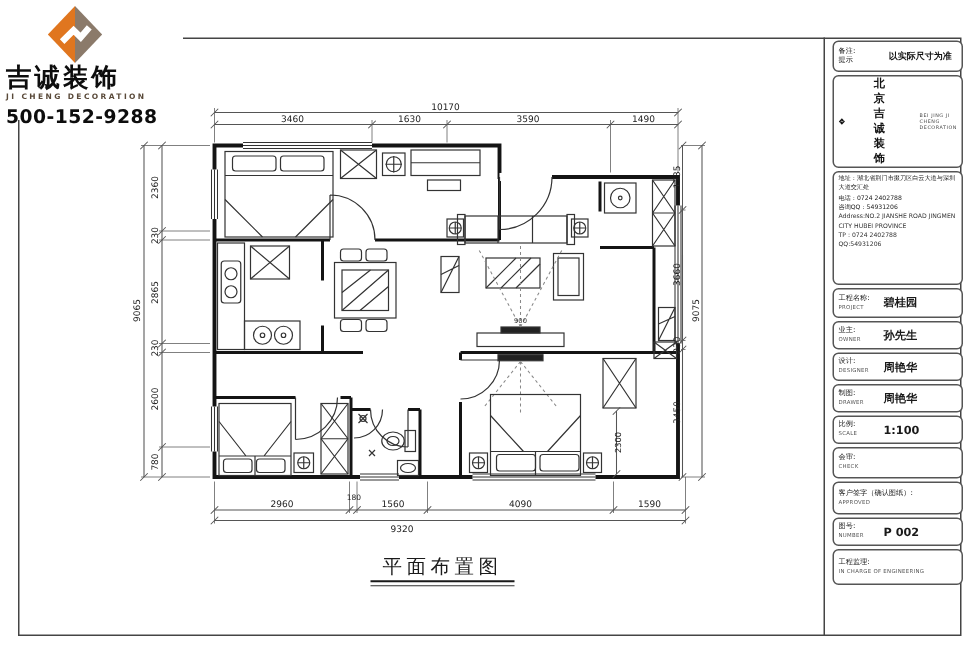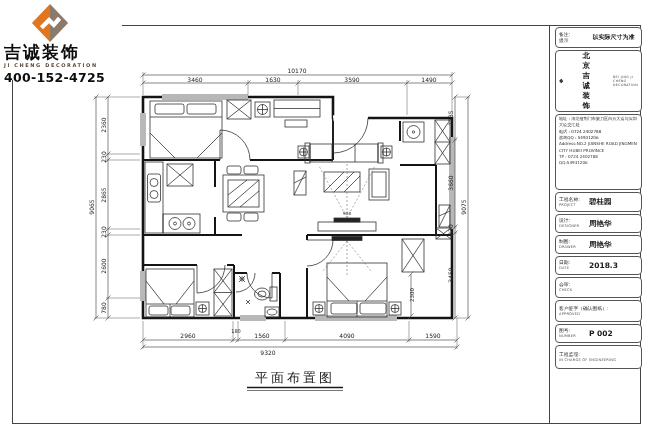--- a/index.html
+++ b/index.html
@@ -38,21 +38,21 @@
   <div class="tb-sep"></div>
 
   <div class="logo-block">
     <svg class="logo-mark" width="40" height="42" viewBox="0 0 42 44">
       <polygon points="21,2 21,42 2,22" fill="#e0761f"></polygon>
       <polygon points="21,2 40,22 21,42" fill="#8b7a6a"></polygon>
       <path d="M12,27 L20,19 L25,24 L31,17" stroke="#fff" stroke-width="4.5" fill="none"></path>
     </svg>
     <div class="logo-cn">吉诚装饰</div>
     <div class="logo-en">JI CHENG DECORATION</div>
-    <div class="logo-phone">400-152-4725</div>
+    <div class="logo-phone">500-152-9288</div>
   </div>
 
   <svg viewBox="0 0 537 401" style="position:absolute;left:12px;top:25px;width:537px;height:401px;z-index:1;">
 
     <g stroke="#141414" fill="none">
       <path stroke-width="2.6" d="M131,72 H321 V93 H440 V293 H131 Z"></path>
       <path stroke-width="2" d="M131,135 H208 M238,135 H321 M321,93 V135
         M203,135 V162 M203,192 V210
         M131,210 H230 M295,210 H440
         M295,210 V215 M295,243 V293
@@ -346,38 +346,45 @@
 
     <div class="tb-box tb-f" style="height:20px">
       <div class="f-labels">
           <span class="f-cn">工程名称:</span>
           <span class="f-en">PROJECT</span>
         </div>
       <div class="f-value">碧桂园</div>
     </div>
     <div class="tb-box tb-f" style="height:19px">
       <div class="f-labels">
+          <span class="f-cn">业主:</span>
+          <span class="f-en">OWNER</span>
+        </div>
+      <div class="f-value">孙先生</div>
+    </div>
+    <div class="tb-box tb-f" style="height:19px">
+      <div class="f-labels">
           <span class="f-cn">设计:</span>
           <span class="f-en">DESIGNER</span>
         </div>
       <div class="f-value">周艳华</div>
     </div>
     <div class="tb-box tb-f" style="height:19px">
       <div class="f-labels">
           <span class="f-cn">制图:</span>
           <span class="f-en">DRAWER</span>
         </div>
       <div class="f-value">周艳华</div>
     </div>
     <div class="tb-box tb-f" style="height:19px">
       <div class="f-labels">
-          <span class="f-cn">日期:</span>
-          <span class="f-en">DATE</span>
-        </div>
-      <div class="f-value">2018.3</div>
+          <span class="f-cn">比例:</span>
+          <span class="f-en">SCALE</span>
+        </div>
+      <div class="f-value">1:100</div>
     </div>
     <div class="tb-box tb-f" style="height:21px">
       <div class="f-labels">
           <span class="f-cn">会审:</span>
           <span class="f-en">CHECK</span>
         </div>
       <div class="f-value"></div>
     </div>
     <div class="tb-box tb-f" style="height:22px">
       <div class="f-labels" style="width:100%">

